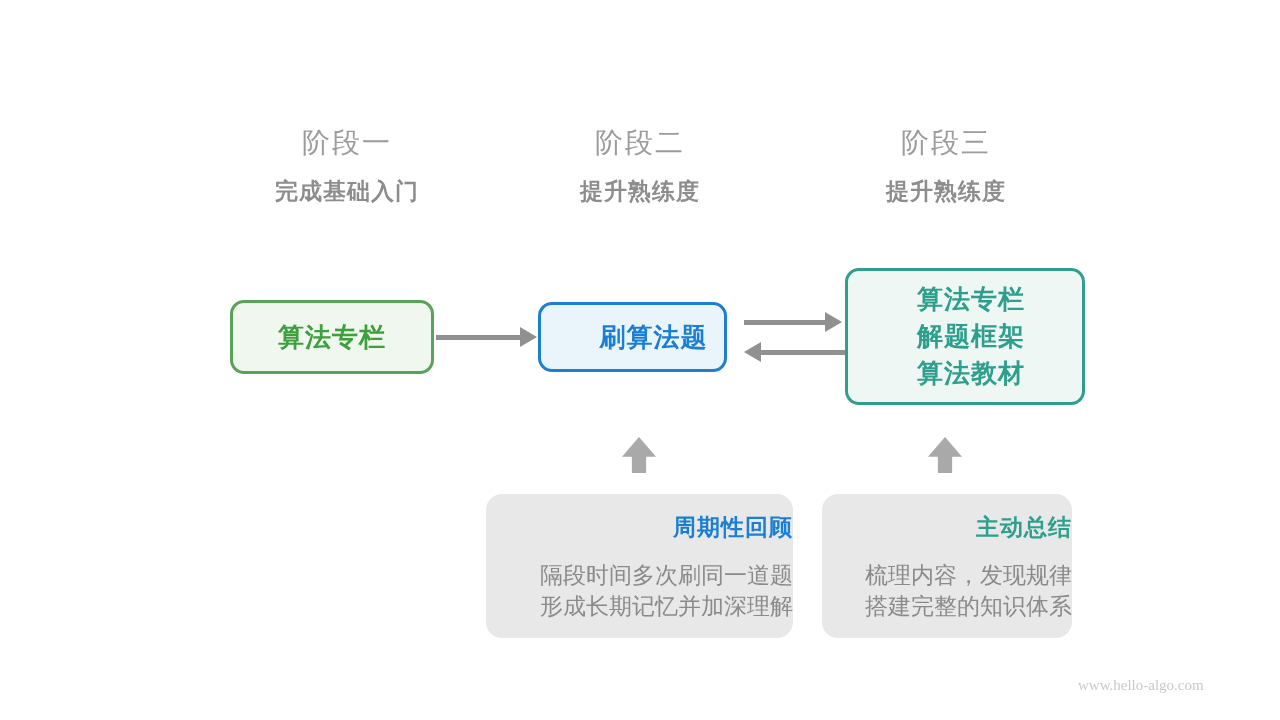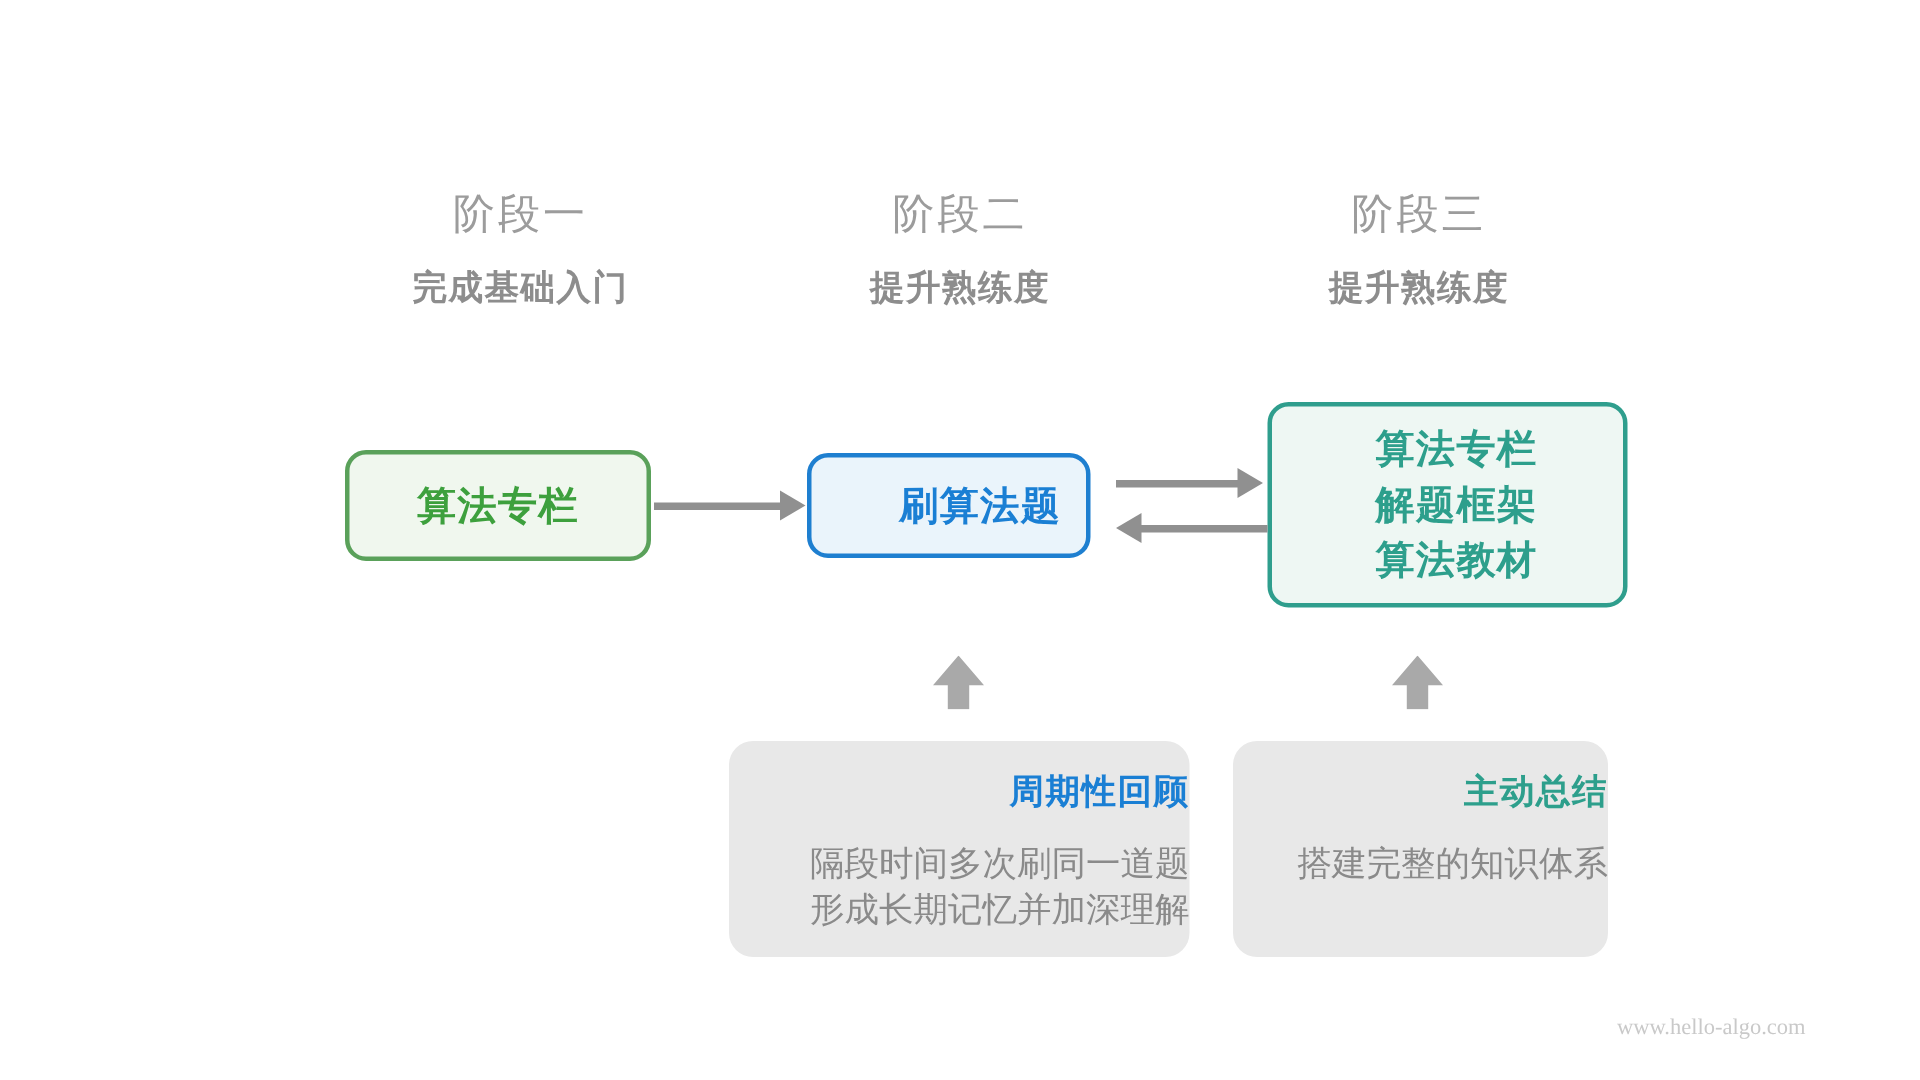--- a/index.html
+++ b/index.html
@@ -95,19 +95,20 @@
   <div class="note n1">
     <div class="note-title blue">周期性回顾</div>
     <div class="note-body">
       <div>隔段时间多次刷同一道题</div>
       <div>形成长期记忆并加深理解</div>
     </div>
   </div>
   <div class="note n2">
     <div class="note-title teal">主动总结</div>
     <div class="note-body">
+      <div>梳理内容，发现规律</div>
       <div>搭建完整的知识体系</div>
     </div>
   </div>
 
   <div class="watermark">www.hello-algo.com</div>
 
 </div>
 
 </body></html>

